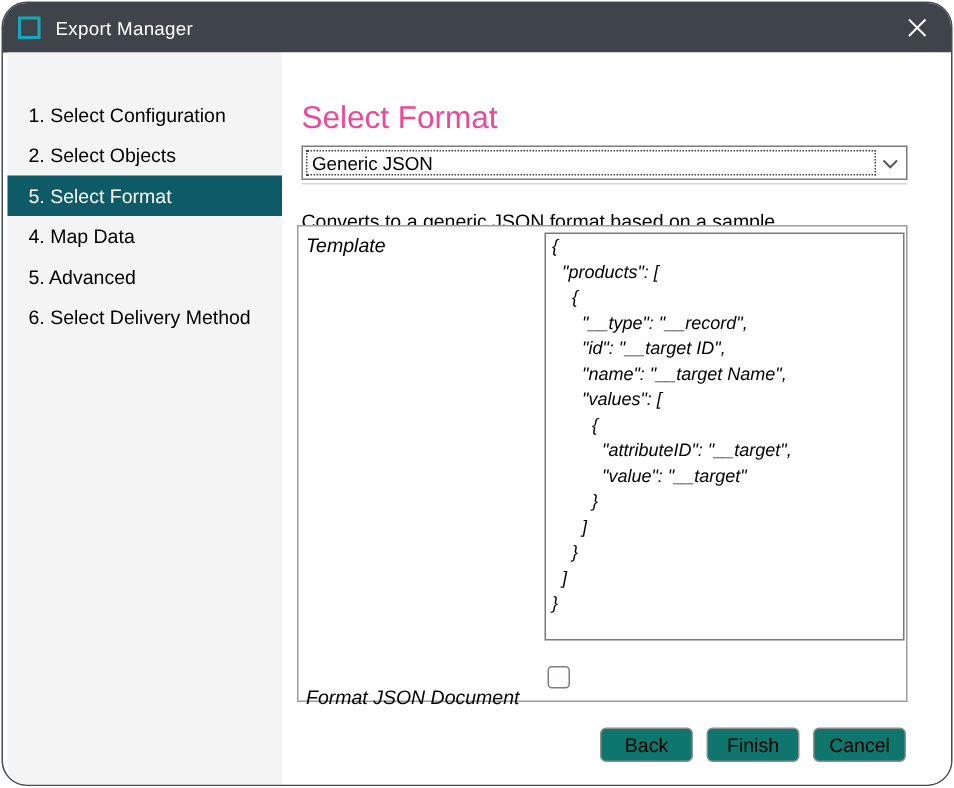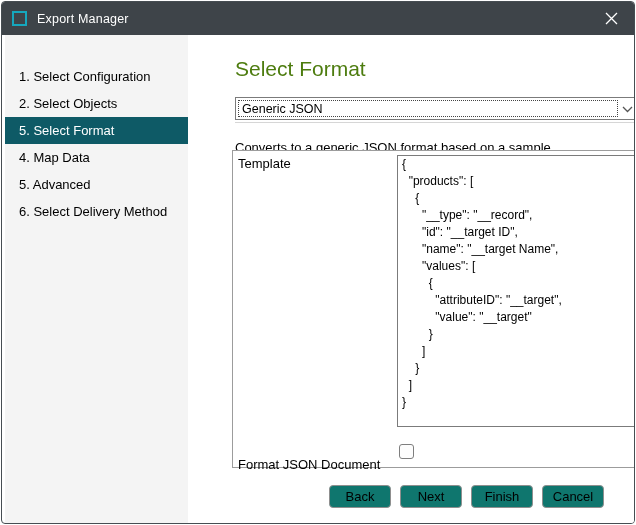--- a/index.html
+++ b/index.html
@@ -6,21 +6,21 @@
   html, body { background: #ffffff; }
   body {
     width: 636px; height: 525px;
     font-family: "Liberation Sans", sans-serif;
     color: #000;
   }
   .window {
     width: 634px; height: 523px;
     margin: 1px;
     border: 1px solid #464d52;
-    border-radius: 4px;
+    border-radius: 17px;
     overflow: hidden;
     background: #ffffff;
     position: relative;
   }
   
   .titlebar {
     height: 33px;
     background: #3e4449;
     display: flex; align-items: center;
     padding-left: 10px;
@@ -34,43 +34,43 @@
   }
   .titlebar-text { font-size: 12.5px; letter-spacing: 0.2px; }
   .close-btn {
     margin-left: auto;
     width: 46px; height: 33px;
     display: flex; align-items: center; justify-content: center;
     cursor: default;
   }
   .close-btn svg { display: block; }
   
-  .body { display: flex; height: 490px; gap: 34px; }
+  .body { display: flex; height: 490px; }
   .sidebar {
     width: 183px;
     margin-left: 3px;
     background: #f4f4f4;
     padding-top: 28px;
     flex: 0 0 auto;
   }
   .step {
     height: 27px;
     display: flex; align-items: center;
     padding-left: 14px;
     font-size: 13px;
     white-space: nowrap;
   }
   .step.selected {
     background: #0e5a66;
     color: #ffffff;
   }
   .main { position: relative; flex: 1; background: #ffffff; }
   .page-title {
-    position: absolute; left: 13px; top: 22px;
-    font-size: 21px; font-weight: 400; color: #4d7c0f;
+    position: absolute; left: 13px; top: 32px;
+    font-size: 21px; font-weight: 400; color: #ec4899;
   }
   
   .combo {
     position: absolute; left: 13px; top: 62px;
     width: 404px; height: 23px;
     background: #fff;
     border: 1px solid #7b7b7b;
   }
   .combo-focus {
     position: absolute; inset: 2px 20px 2px 2px;
@@ -91,20 +91,21 @@
     position: absolute; left: 13px; top: 93px;
     font-size: 13px;
     margin-top: 12px;
   }
   
   .groupbox {
     position: absolute; left: 10px; top: 115px;
     width: 407px; height: 318px;
     border: 1px solid #9c9c9c;
     background: #fff;
+    font-style: italic;
   }
   .template-label {
     position: absolute; left: 5px; top: 5px;
     font-size: 13px;
   }
   .template-box {
     position: absolute; left: 164px; top: 4px;
     width: 240px; height: 272px;
     border: 1px solid #7b7b7b;
     background: #fff;
@@ -197,20 +198,19 @@
       ]
     }
   ]
 }</div>
         <div class="checkbox-label">Format JSON Document</div>
         <div class="checkbox"></div>
       </div>
 
       <div class="button-row">
         <button class="btn">Back</button>
-        <button class="btn">Next</button>
         <button class="btn">Finish</button>
         <button class="btn">Cancel</button>
       </div>
 
     </div>
   </div>
 </div>
 
 </body></html>

